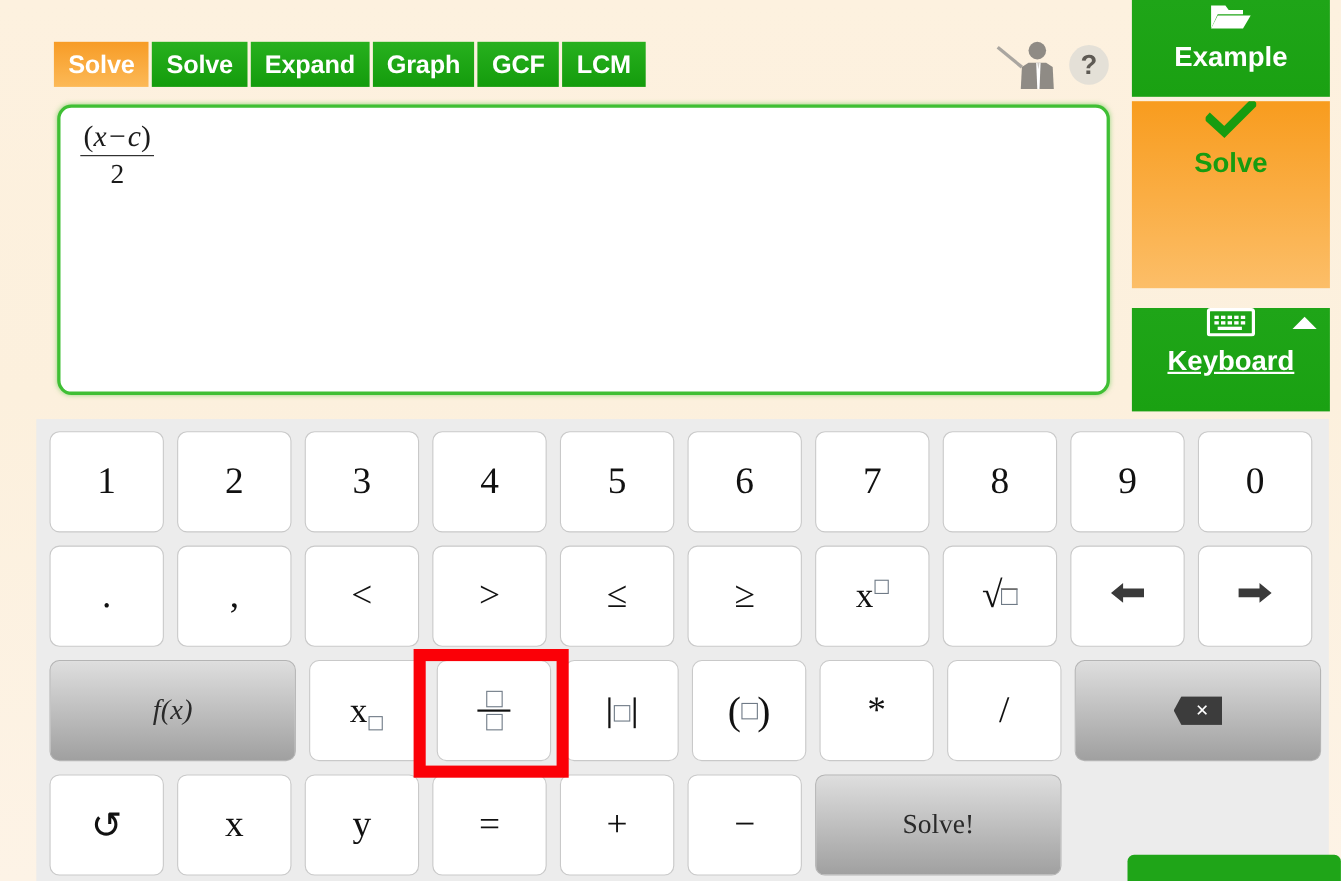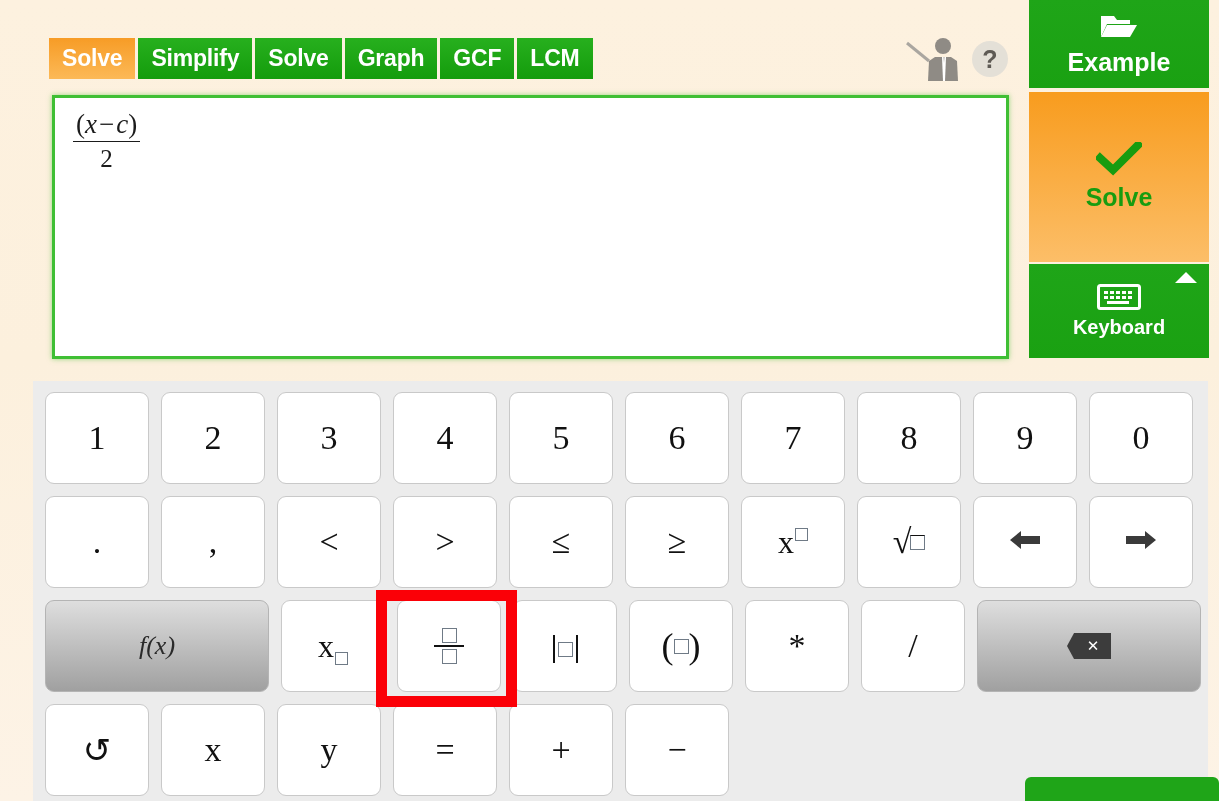--- a/index.html
+++ b/index.html
@@ -87,21 +87,21 @@
 
   
   #expr-box {
     position: absolute;
     left: 52px;
     top: 95px;
     width: 957px;
     height: 264px;
     background: #ffffff;
     border: 3px solid #3fbf34;
-    border-radius: 0;
+    border-radius: 13px;
     box-shadow: 0 0 5px rgba(70,190,50,0.55);
     box-sizing: border-box;
     overflow: hidden;
     cursor: text;
   }
   #expr-content {
     position: absolute;
     left: 18px;
     top: 11px;
     font-family: "Liberation Serif", serif;
@@ -129,46 +129,46 @@
   .frac .num .paren { font-style: normal; }
 
   
   .side-btn {
     position: absolute;
     left: 1029px;
     width: 180px;
     display: flex;
     flex-direction: column;
     align-items: center;
-    justify-content: center;
     cursor: pointer;
     box-sizing: border-box;
     color: #ffffff;
     font-weight: bold;
     font-family: "Liberation Sans", sans-serif;
   }
   #btn-example {
     top: 0px;
     height: 88px;
     background: linear-gradient(180deg, #1fa518 0%, #1aa112 100%);
     font-size: 25px;
   }
   #btn-solve {
     top: 92px;
     height: 170px;
     background: linear-gradient(180deg, #f89c1e 0%, #fcbe68 100%);
     color: #179c10;
     font-size: 25px;
   }
   #btn-keyboard {
-    top: 264px;
+    top: 280px;
     height: 94px;
     background: linear-gradient(180deg, #1fa518 0%, #1aa112 100%);
-    font-size: 20px;
-    position: absolute;
+    font-size: 25px;
+    position: absolute;
+    text-decoration: underline;
   }
   .side-icon {
     display: block;
     margin-bottom: 3px;
     line-height: 1;
   }
   #kb-arrow {
     position: absolute;
     right: 12px;
     top: 8px;
@@ -321,22 +321,22 @@
   }
 </style>
 </head>
 <body>
 
 <div id="app">
 
   <div id="topbar">
     <div id="tabs">
         <div class="tab active">Solve</div>
-        <div class="tab">Simplify</div>
         <div class="tab">Solve</div>
+        <div class="tab">Expand</div>
         <div class="tab">Graph</div>
         <div class="tab">GCF</div>
         <div class="tab">LCM</div>
       </div>
 
     <div id="teacher-icon">
       <svg viewBox="0 0 60 48" width="60" height="48" aria-hidden="true">
         <line x1="2" y1="8" x2="24" y2="26" stroke="#aaa6a0" stroke-width="3"></line>
         <circle cx="38" cy="11" r="8" fill="#8f8b85"></circle>
         <path d="M24 26 L30 22 L38 22 L46 22 L52 26 L53 46 L23 46 Z" fill="#8f8b85"></path>
@@ -469,20 +469,21 @@
           <span class="bksp">✕</span>
         </div>
       </div>
       <div class="kp-row">
         <div class="key">↺</div>
         <div class="key">x</div>
         <div class="key">y</div>
         <div class="key">=</div>
         <div class="key">+</div>
         <div class="key">−</div>
+        <div class="key grey wide">Solve!</div>
       </div>
     </div>
 
   <div id="highlight-box"></div>
 
   <div id="bottom-strip"></div>
 
 </div>
 
 </body></html>

